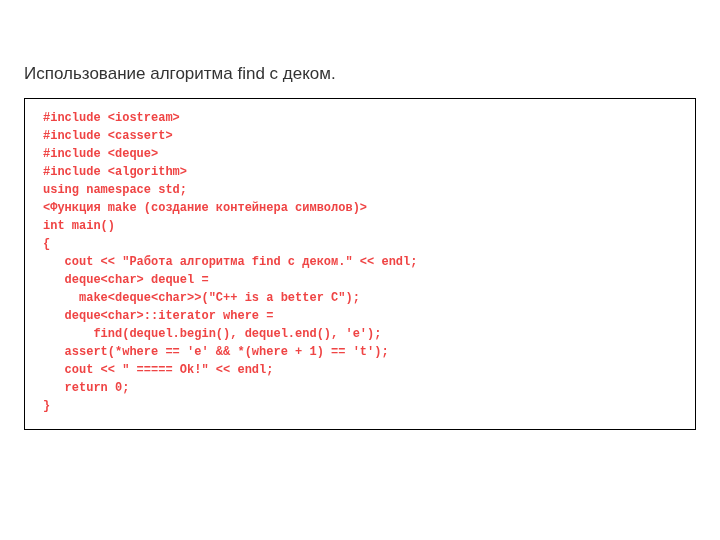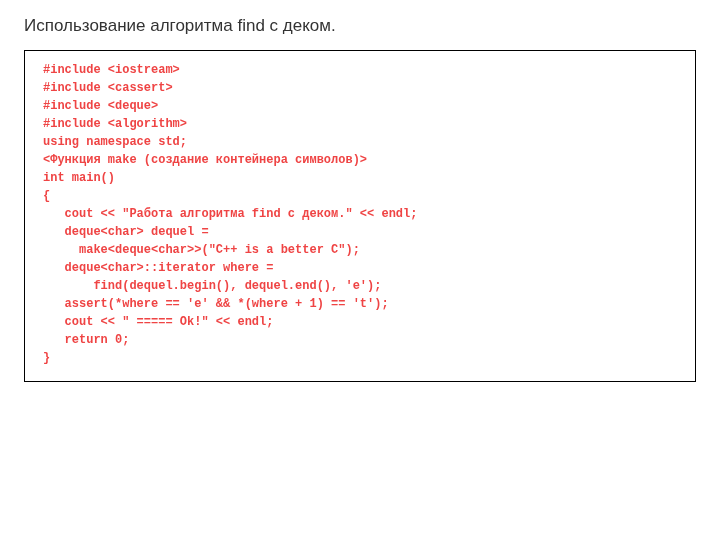--- a/index.html
+++ b/index.html
@@ -6,20 +6,21 @@
     margin: 0;
     padding: 0;
     width: 720px;
     height: 540px;
     background: #ffffff;
     font-family: Arial, sans-serif;
     overflow: hidden;
   }
   .page {
     padding: 16px 24px;
+    margin-top: 48px;
   }
   .title {
     font-size: 17px;
     color: #333;
     margin-bottom: 14px;
     font-family: Arial, sans-serif;
   }
   .code-box {
     border: 1.5px solid #000;
     padding: 10px 18px 14px 18px;

